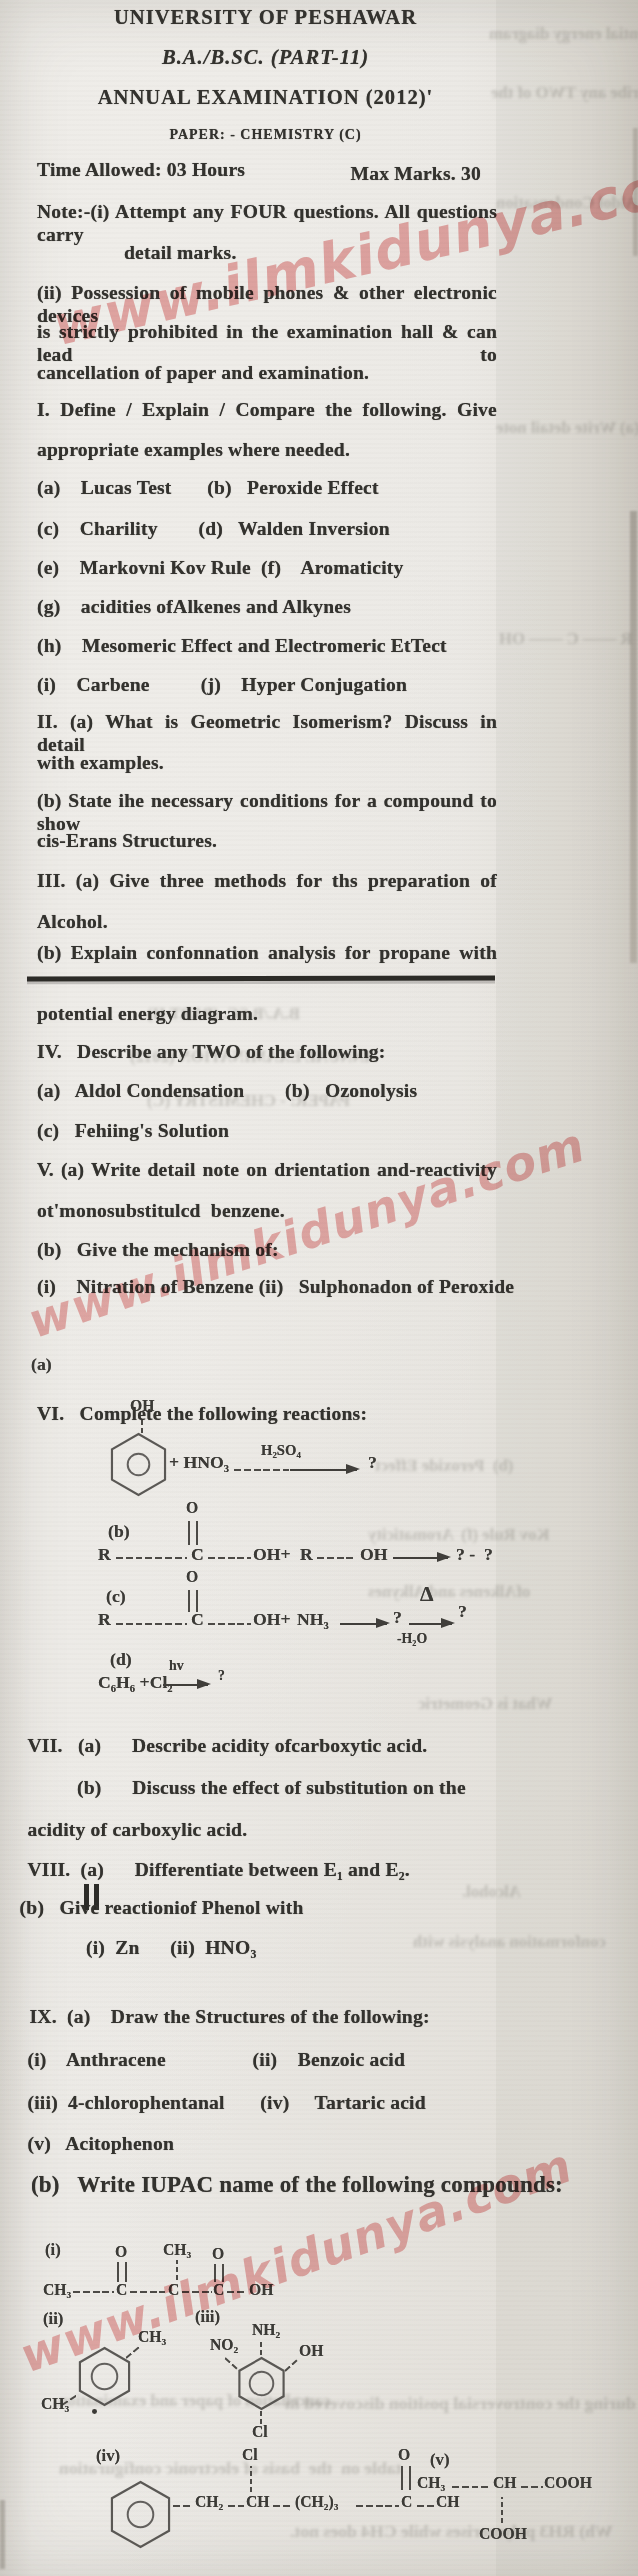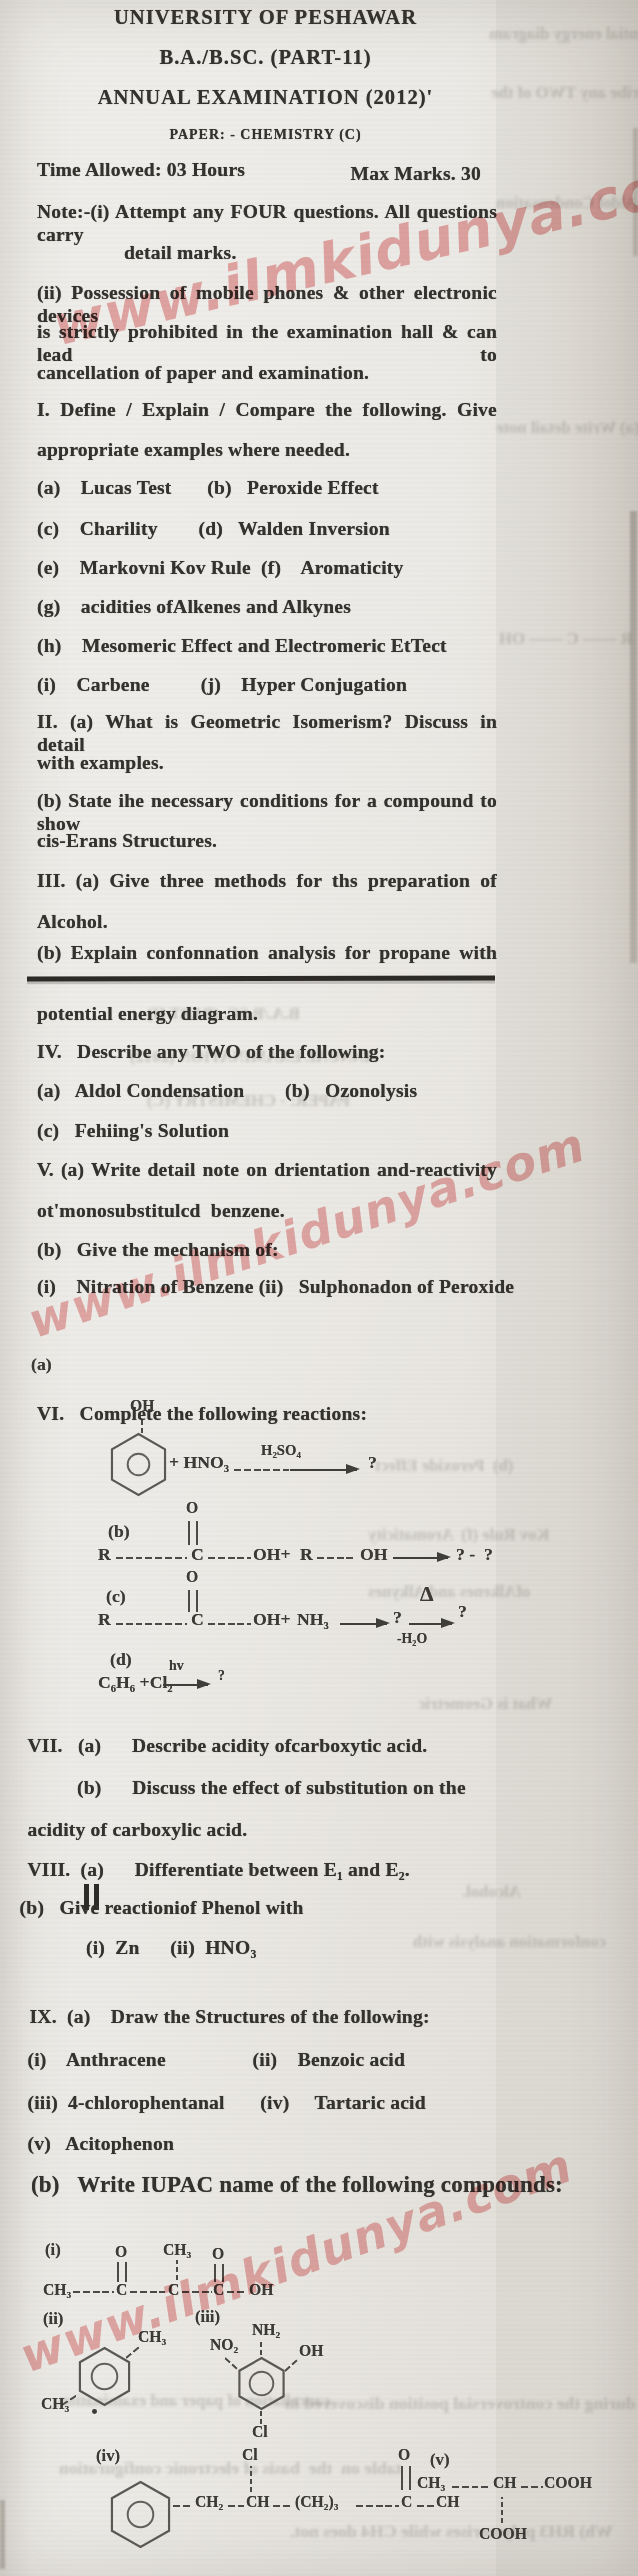--- a/index.html
+++ b/index.html
@@ -57,21 +57,21 @@
   <div class="ghost" style="left:368px;top:1582px;">ofAlkenes and Alkynes</div>
   <div class="ghost" style="left:418px;top:1694px;">What is Geometric</div>
   <div class="ghost" style="left:462px;top:1882px;">Alcohol.</div>
   <div class="ghost" style="left:413px;top:1932px;">conformation analysis with</div>
   <div class="ghost" style="left:285px;top:2393px;font-size:17.7px;">during the controversial position discovered in</div>
   <div class="ghost" style="left:54px;top:2391px;">cancellation of paper and examination.</div>
   <div class="ghost" style="left:59px;top:2458px;font-size:17.7px;">table on  the  basis of electronic configuration</div>
   <div class="ghost" style="left:290px;top:2521px;font-size:17.7px;">Wh) RH3 polymerises while CH4 does not.</div>
 
   <div class="ln c" style="top:5.9px;font-size:20.6px;letter-spacing:1px;">UNIVERSITY OF PESHAWAR</div>
-  <div class="ln c" style="top:46px;font-size:20.6px;letter-spacing:1px;">B.A./B.SC. (PART-11)</div>
+  <div class="ln c" style="top:46px;font-size:20.6px;letter-spacing:1px;font-style:italic;">B.A./B.SC. (PART-11)</div>
   <div class="ln c" style="top:86px;font-size:20.6px;letter-spacing:1px;">ANNUAL EXAMINATION (2012)'</div>
   <div class="ln c" style="top:127px;font-size:14px;letter-spacing:1px;">PAPER: - CHEMISTRY (C)</div>
   <div class="ln" style="left:37px;top:159px;">Time Allowed: 03 Hours</div>
   <div class="ln" style="left:334px;top:163px;width:147px;text-align:right;">Max Marks. 30</div>
 
   <div class="ln j" style="left:37px;top:201px;width:460px;">Note:-(i) Attempt any FOUR questions. All questions carry</div>
   <div class="ln" style="left:124px;top:242px;">detail marks.</div>
   <div class="ln j" style="left:37px;top:282px;width:460px;">(ii) Possession of mobile phones &amp; other electronic devices</div>
   <div class="ln j" style="left:37px;top:321px;width:460px;">is strictly prohibited in the examination hall &amp; can lead to</div>
   <div class="ln" style="left:37px;top:362px;">cancellation of paper and examination.</div>

